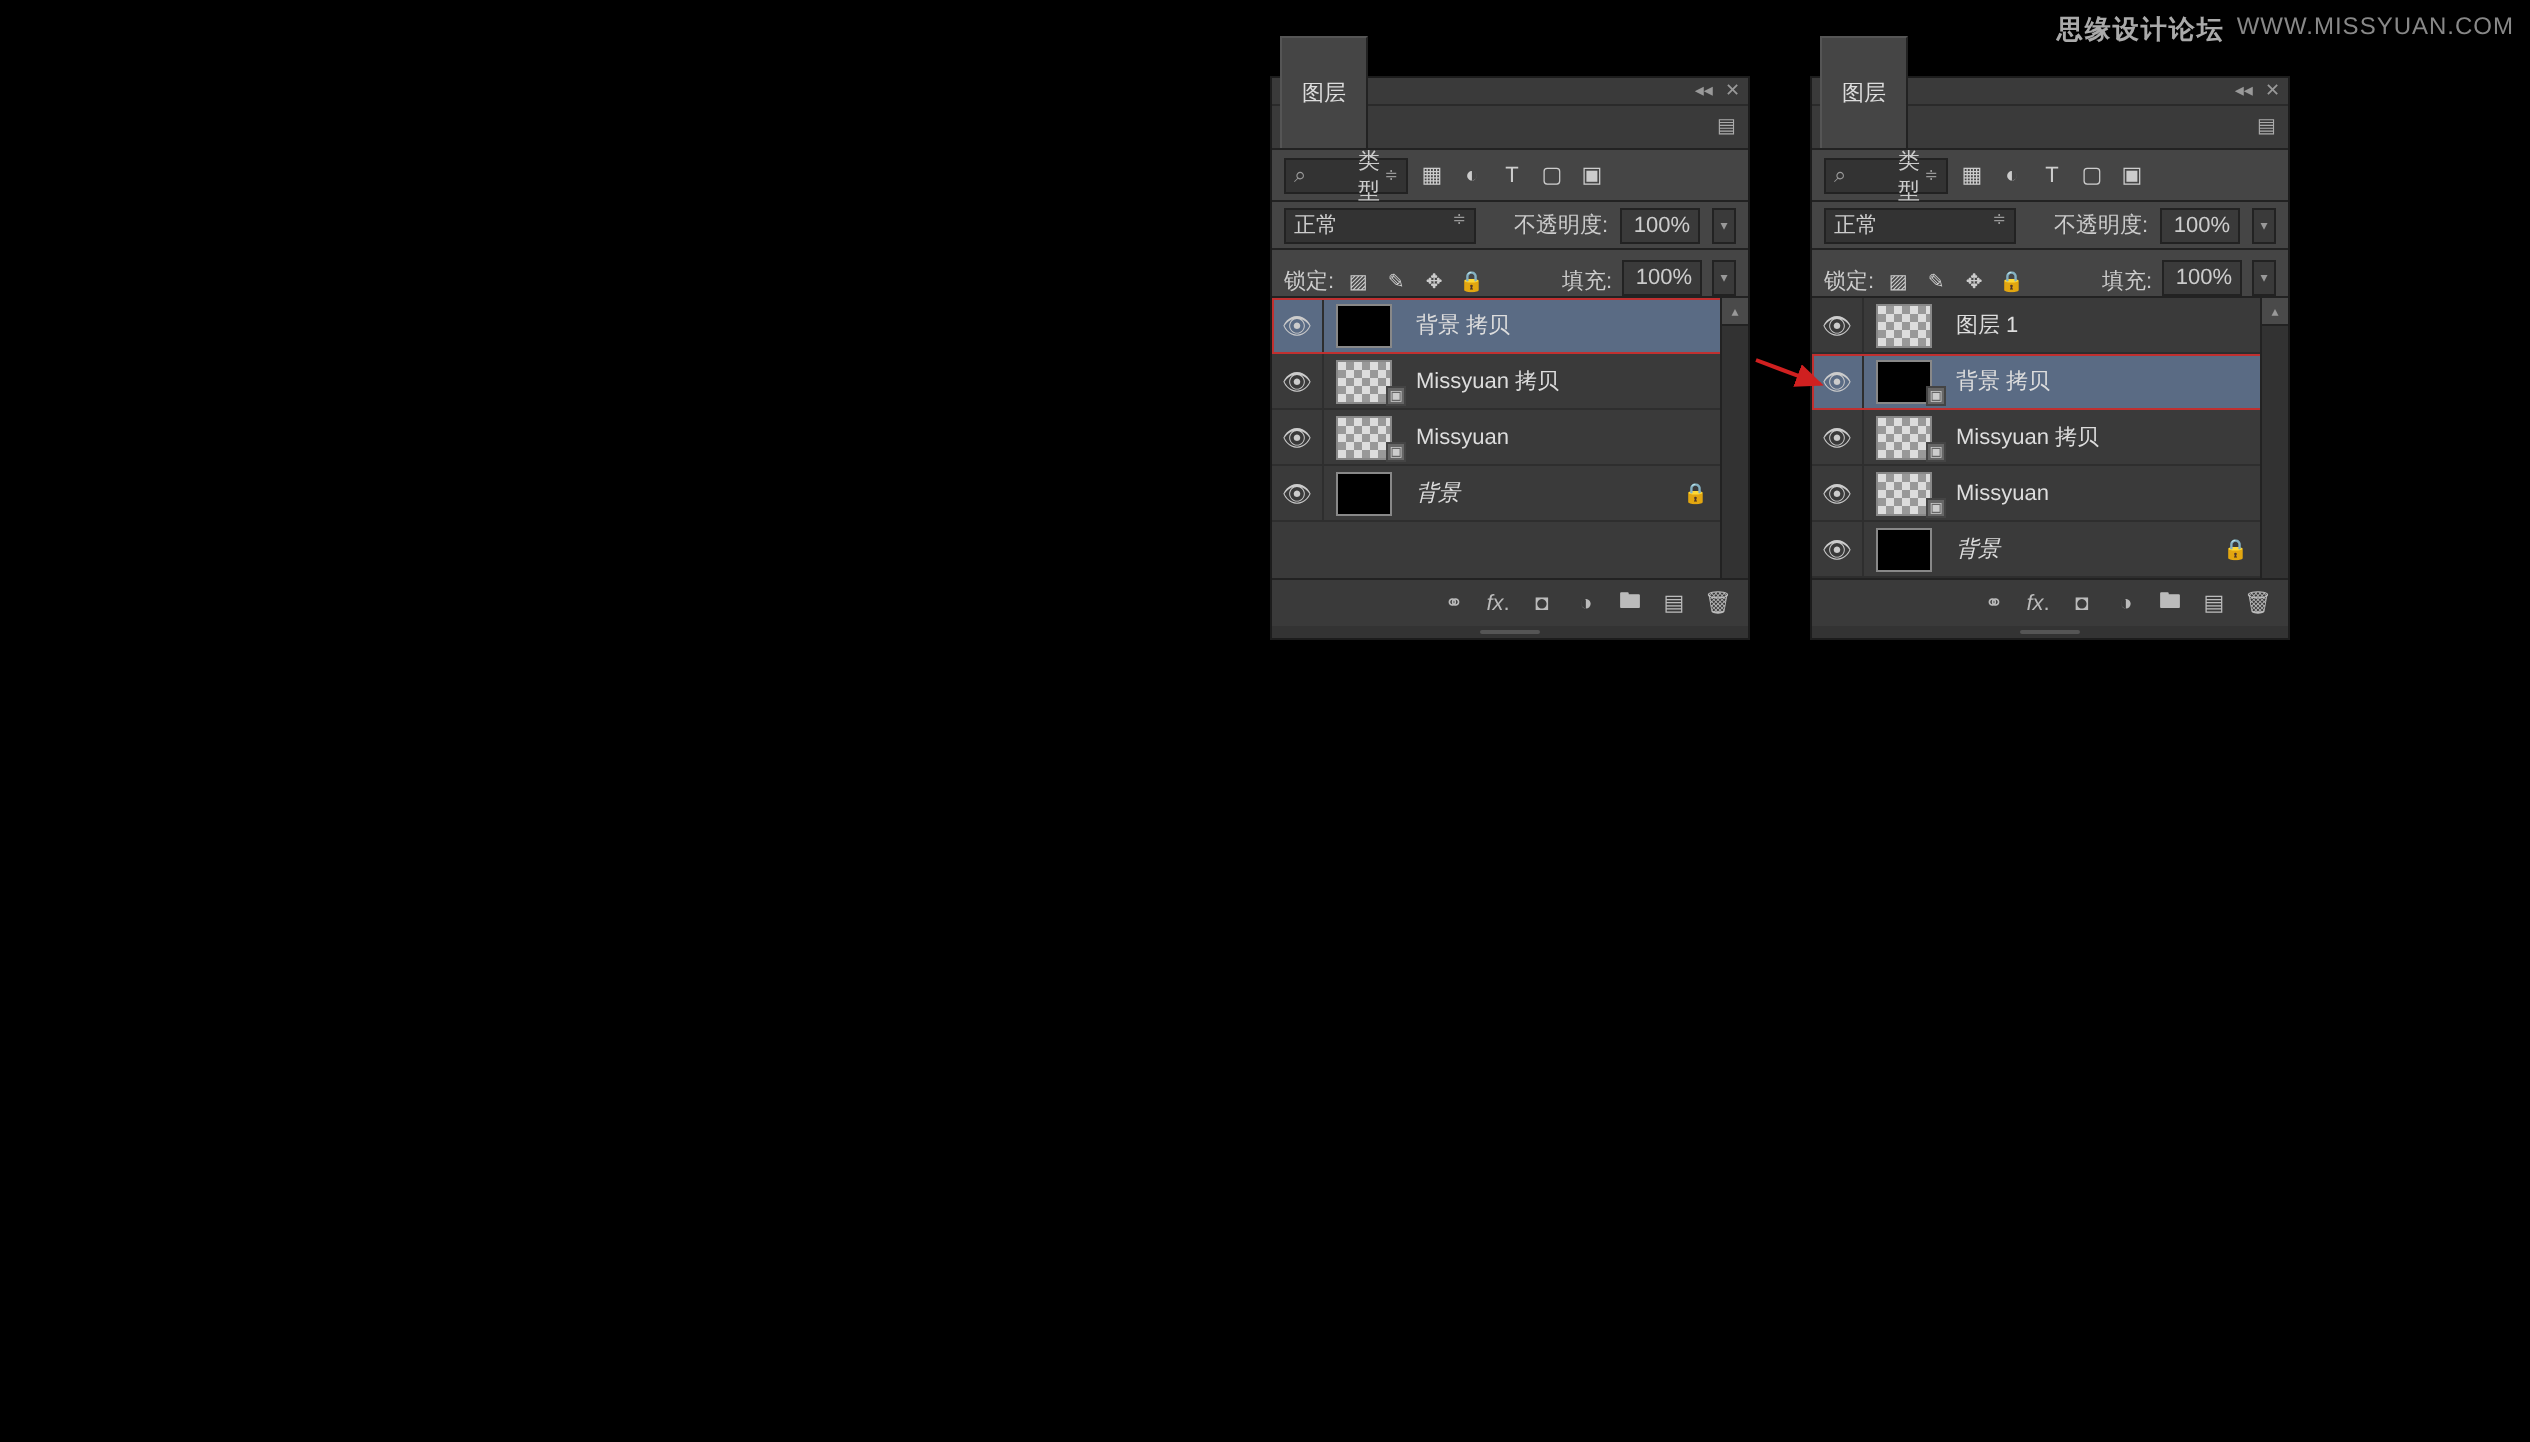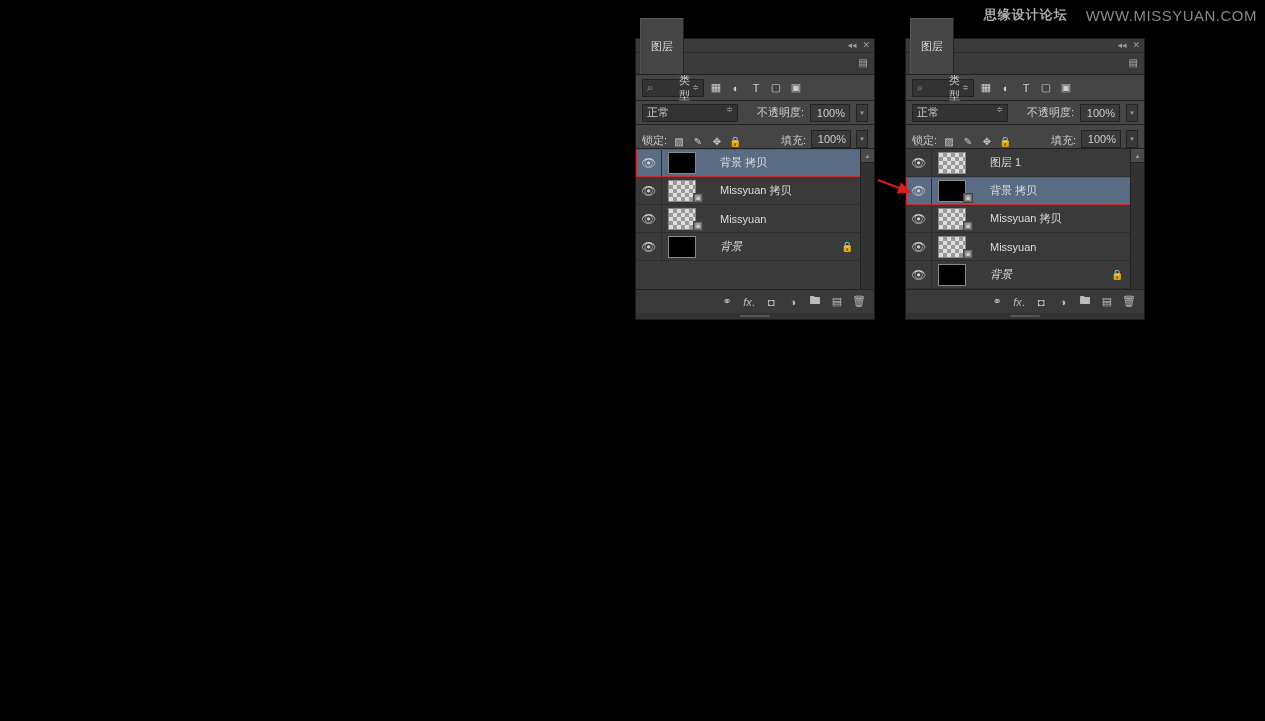--- a/index.html
+++ b/index.html
@@ -15,24 +15,24 @@
   }
   .watermark {
     position: absolute;
     top: 6px;
     right: 8px;
     color: #aaa;
     font-size: 13px;
     font-weight: bold;
     letter-spacing: 1px;
     display: flex;
-    align-items: center;
-    gap: 18px;
-  }
-  .watermark .url { font-size: 15px; font-weight: normal; letter-spacing: 0.5px; color: #888; }
+    align-items: flex-start;
+    gap: 6px;
+  }
+  .watermark .url { font-size: 12px; font-weight: normal; letter-spacing: 0.5px; color: #888; }
 
   .panel {
     position: absolute;
     width: 240px;
     background: #3a3a3a;
     border: 1px solid #1c1c1c;
   }
   .panel.left { left: 635px; top: 38px; }
   .panel.right { left: 905px; top: 38px; }
 
@@ -189,21 +189,21 @@
     position: absolute;
     right: -8px; bottom: -2px;
     width: 10px; height: 10px;
     background: #666;
     border: 1px solid #444;
     font-size: 7px;
     display: flex; align-items: center; justify-content: center;
     color: #ccc;
   }
   .layer-name {
-    color: #ddd; font-size: 11px; margin-left: 20px;
+    color: #ddd; font-size: 11px; margin-left: 8px;
     font-style: normal;
   }
   .layer-name.italic { font-style: italic; }
   .lock-right {
     position: absolute; right: 20px; font-size: 10px; color: #aaa;
   }
   .scroll-affordance {
     position: absolute; right: 0; top: 0; bottom: 0; width: 14px;
     background: #323232;
     border-left: 1px solid #222;

